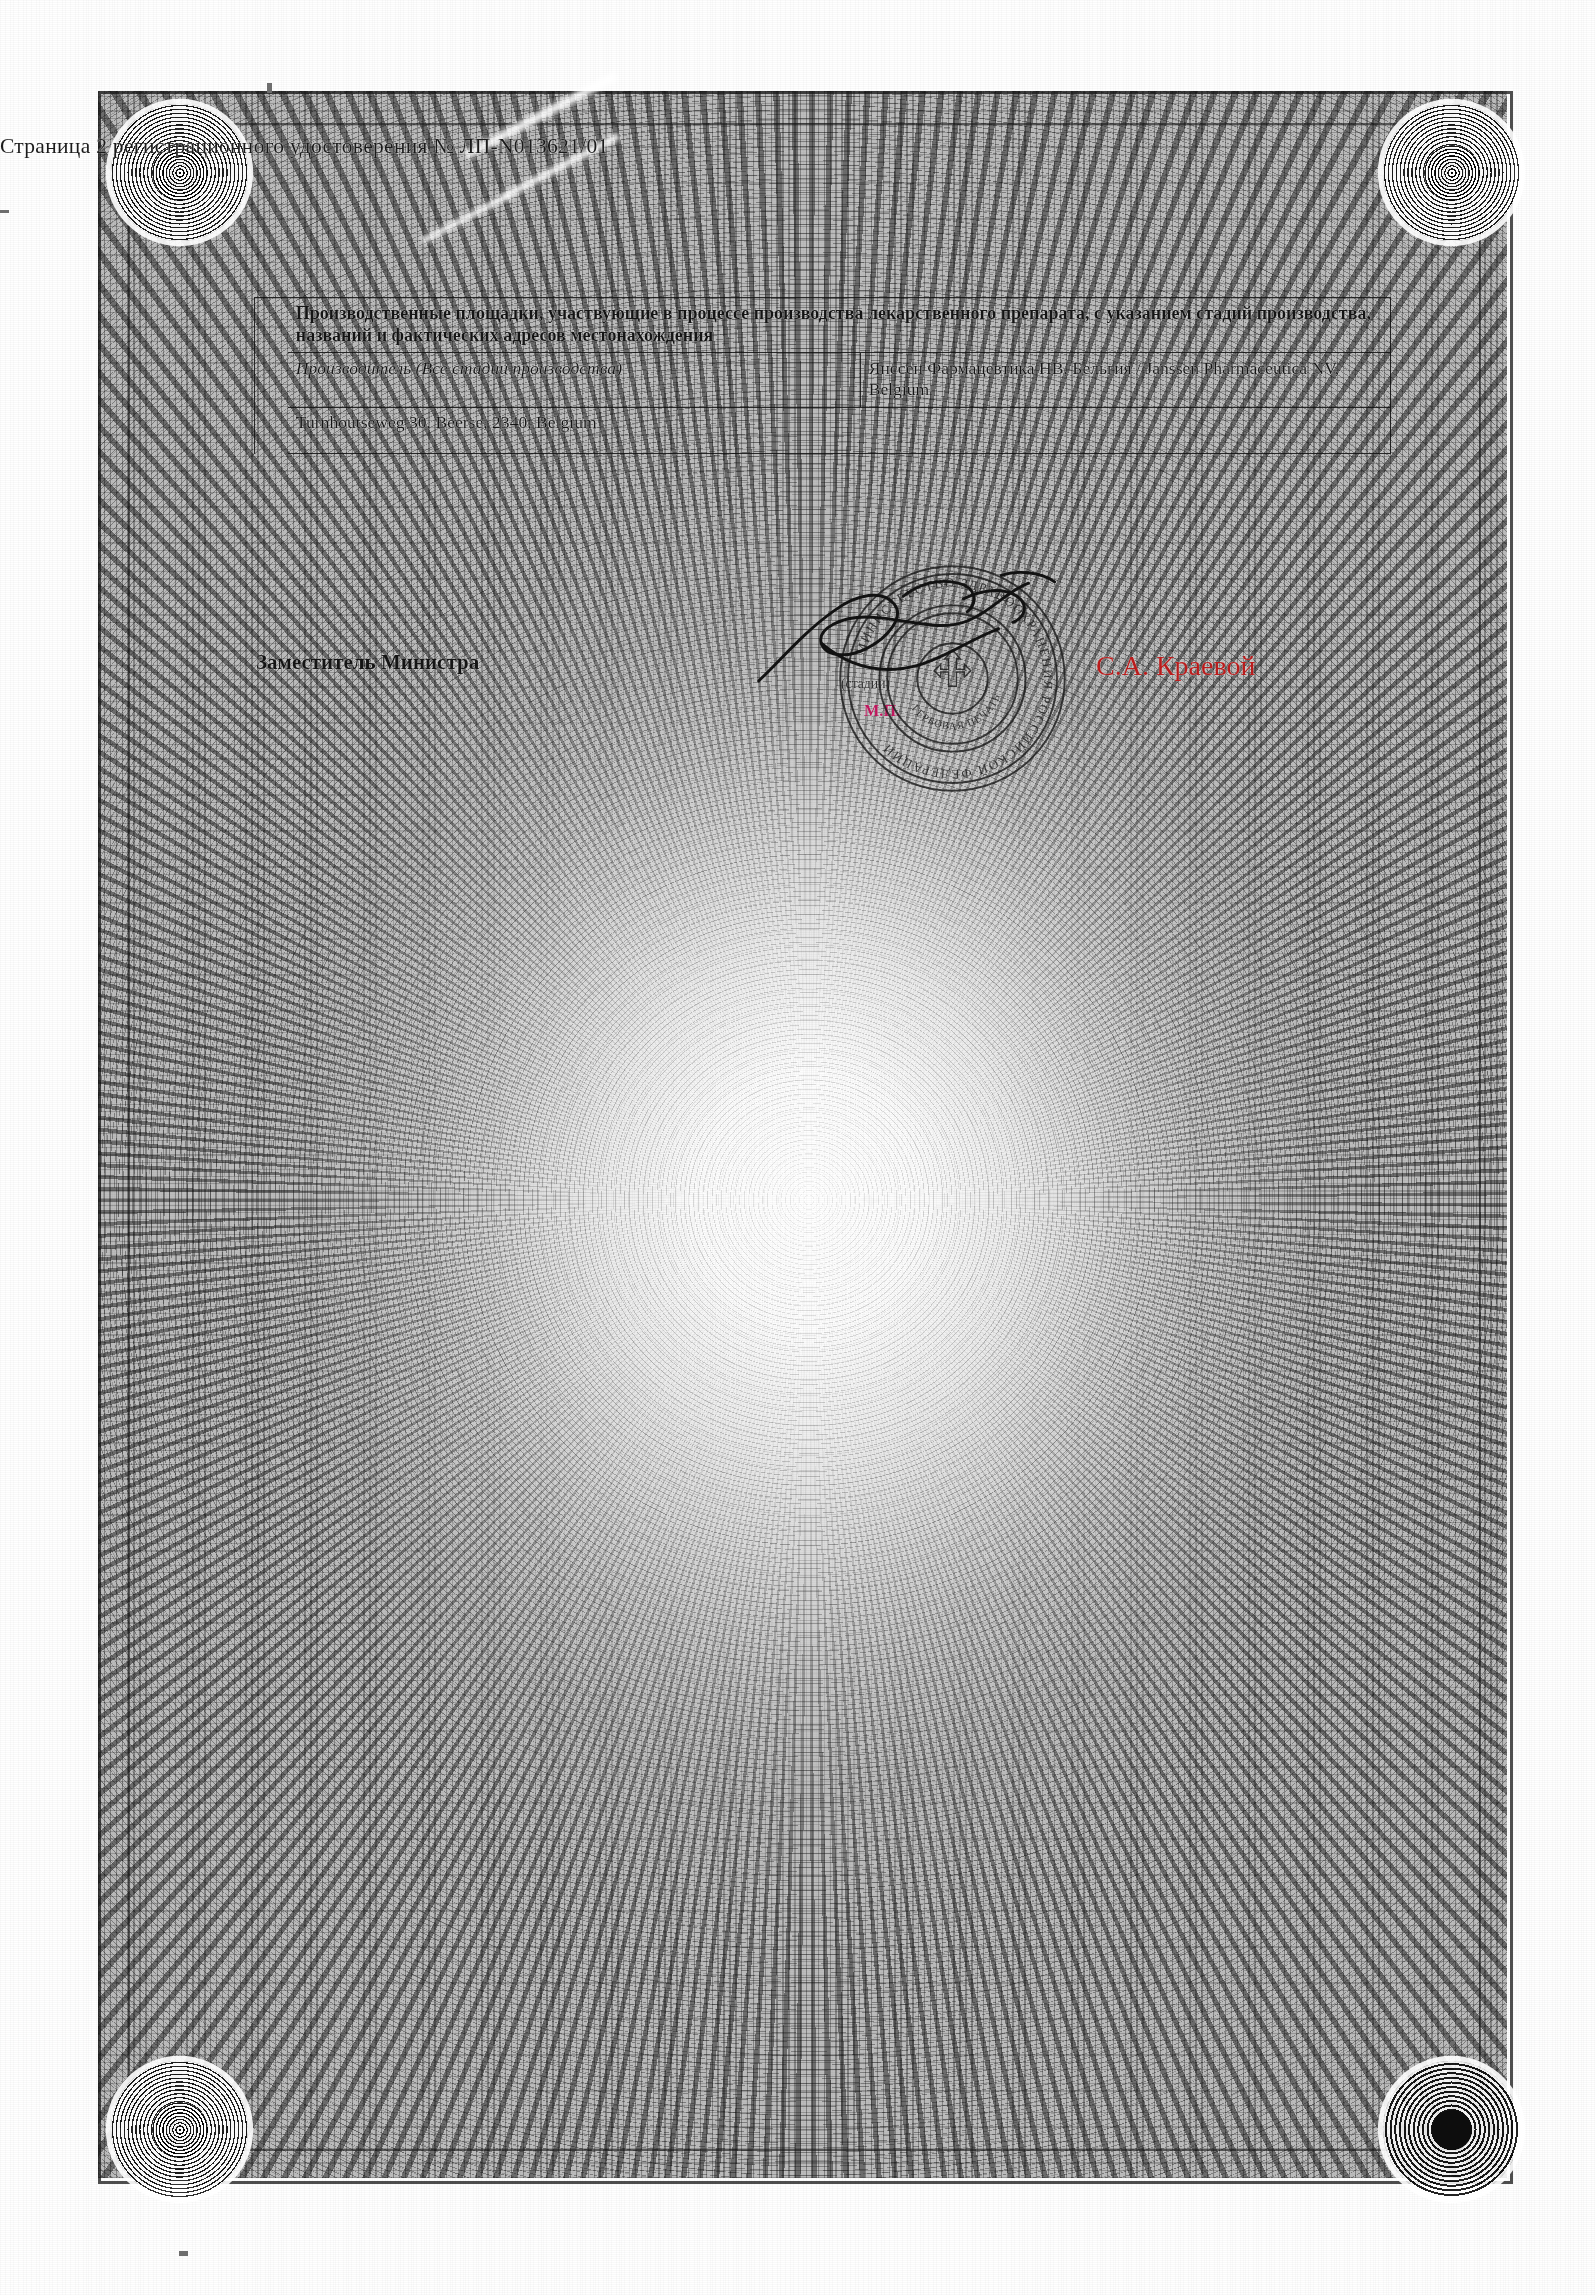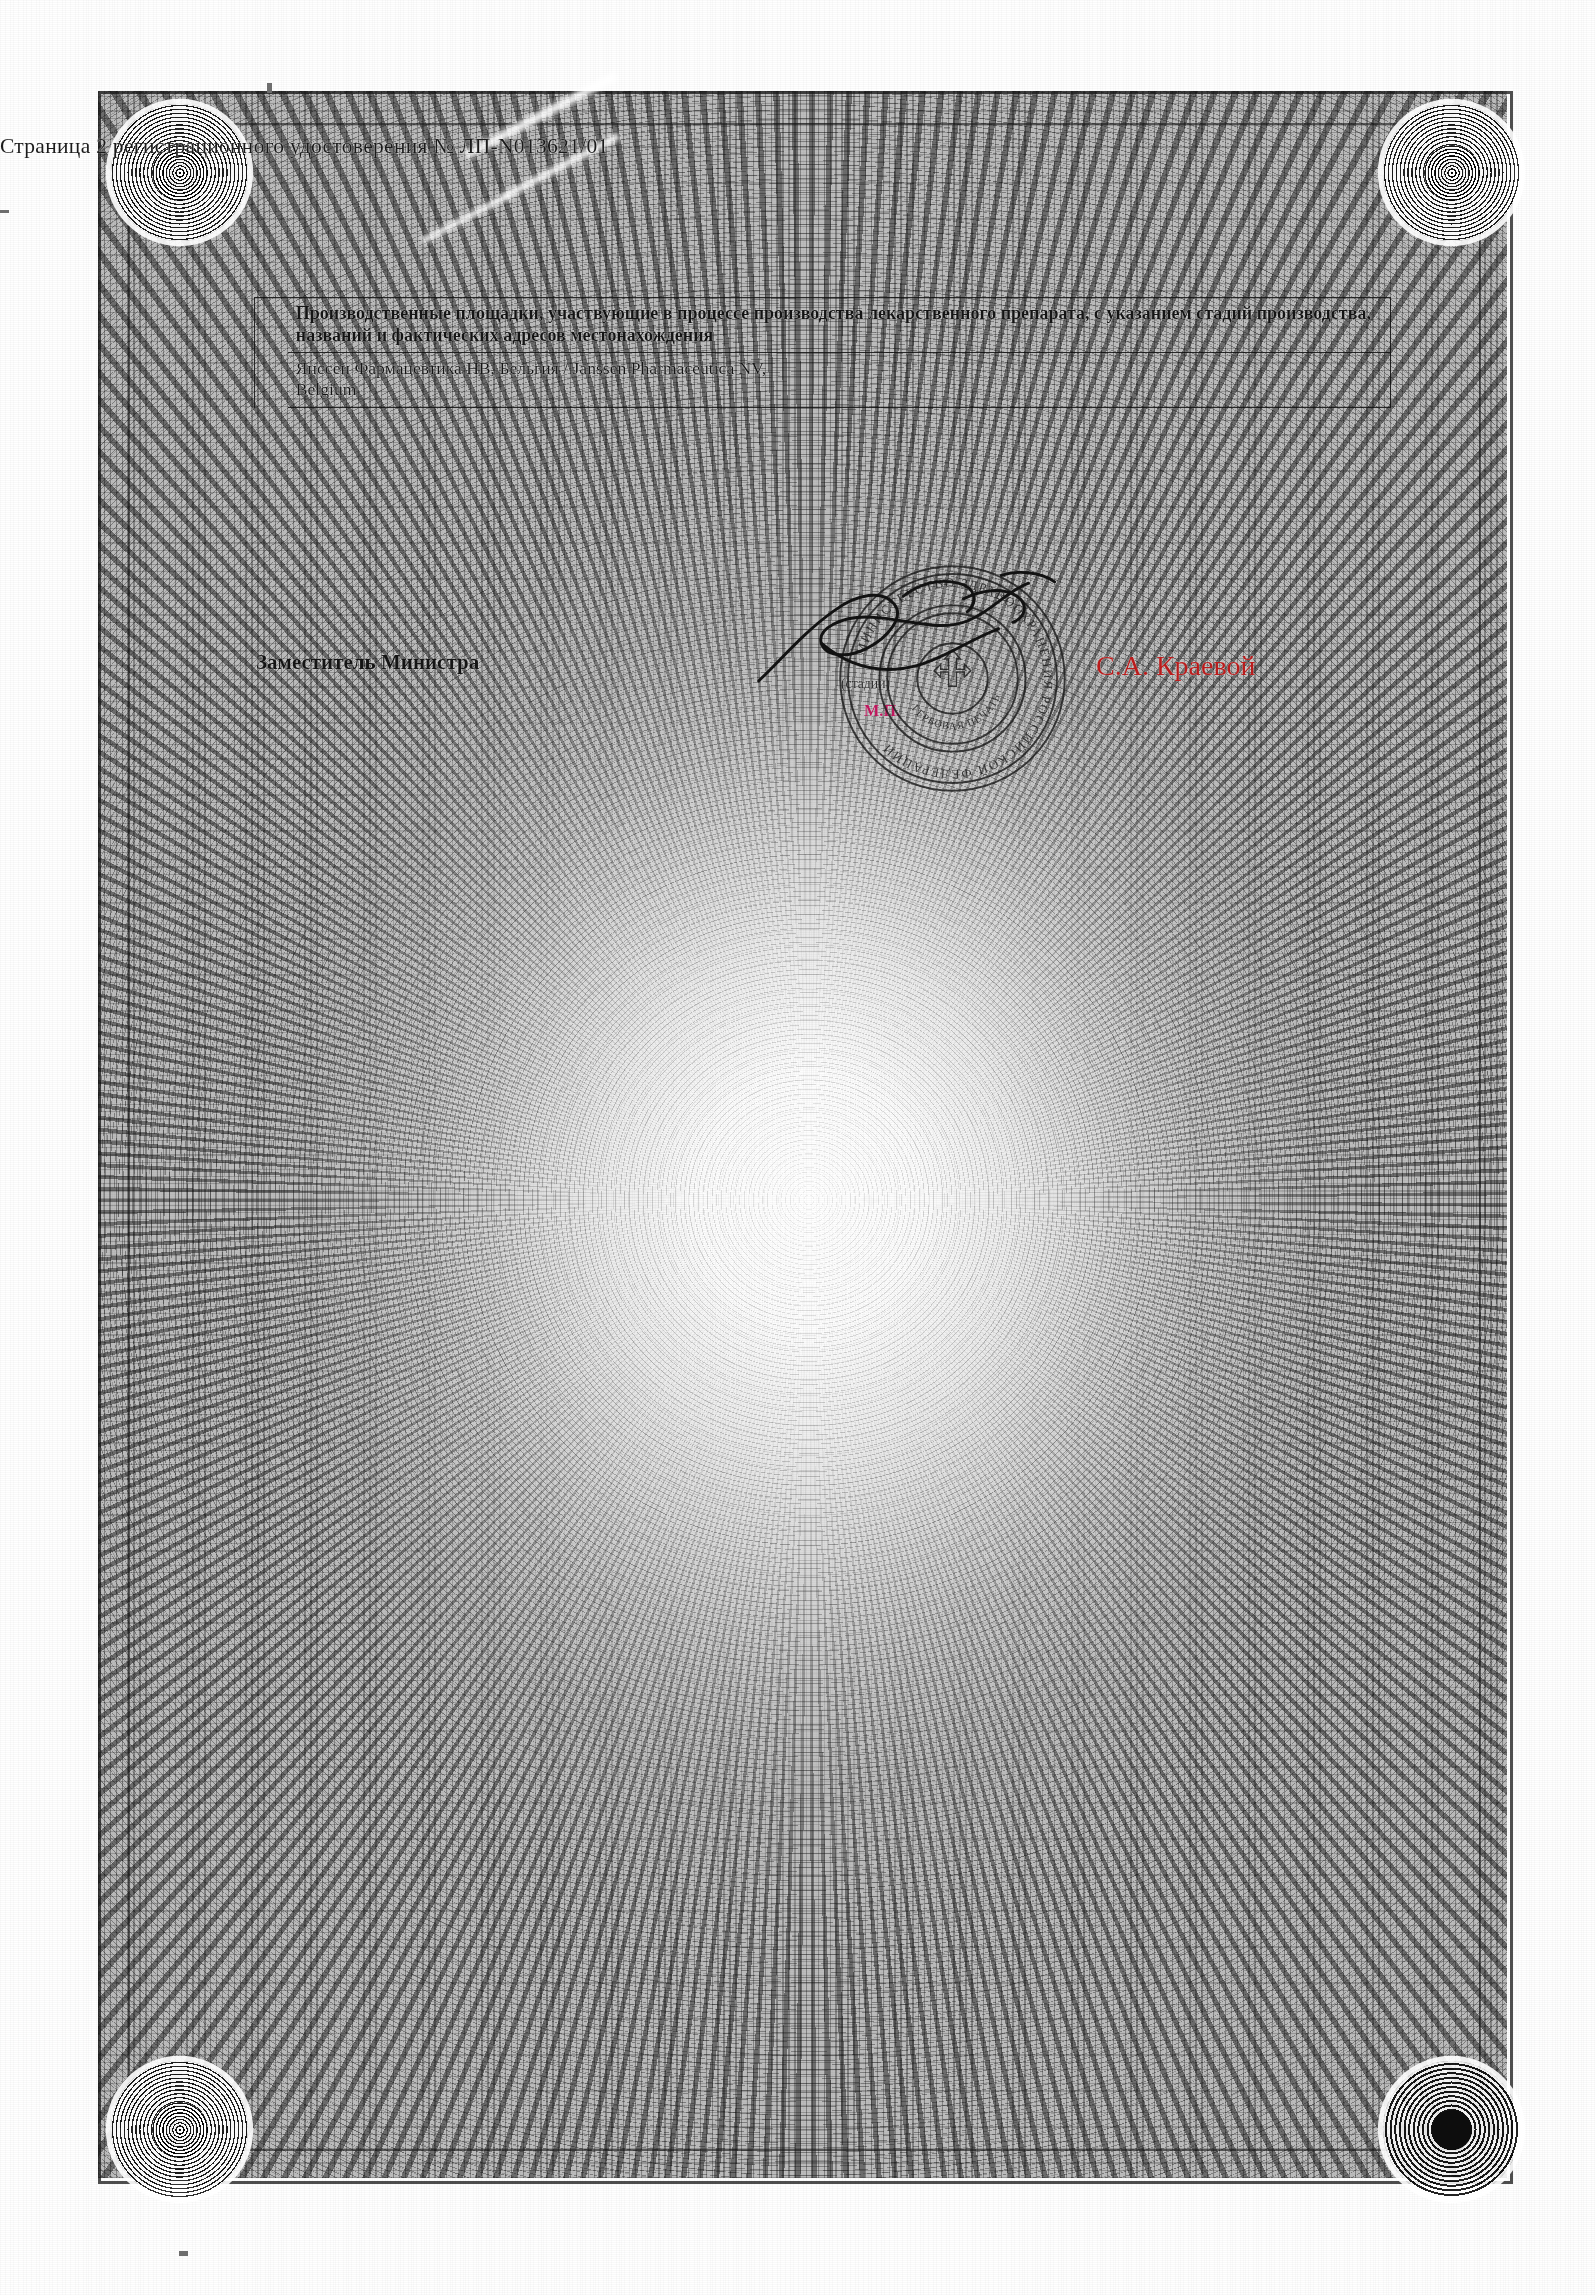--- a/index.html
+++ b/index.html
@@ -308,21 +308,25 @@
   <div class="corner bl"></div>
   <div class="corner br"></div>
 
   <div class="header-line">Страница 2 регистрационного удостоверения № ЛП-N013621/01</div>
 
   <div class="table">
     <div class="row row-title">
       <div class="cell">Производственные площадки, участвующие в процессе производства лекарственного препарата, с указанием стадий производства, названий и фактических адресов местонахождения</div>
     </div>
     <div class="row row-manufacturer">
+      <div class="cell left">Производитель (Все стадии производства)</div>
       <div class="cell right">Янссен Фармацевтика НВ, Бельгия / Janssen Pharmaceutica NV, Belgium</div>
+    </div>
+    <div class="row row-address">
+      <div class="cell">Turnhoutseweg 30, Beerse, 2340, Belgium</div>
     </div>
   </div>
 
   <div class="signature-block">
     <div class="sig-role">Заместитель Министра</div>
     <div class="sig-paren">(стадии)</div>
     <div class="sig-mp">М.П.</div>
     <div class="sig-name">С.А. Краевой</div>
   </div>
 

